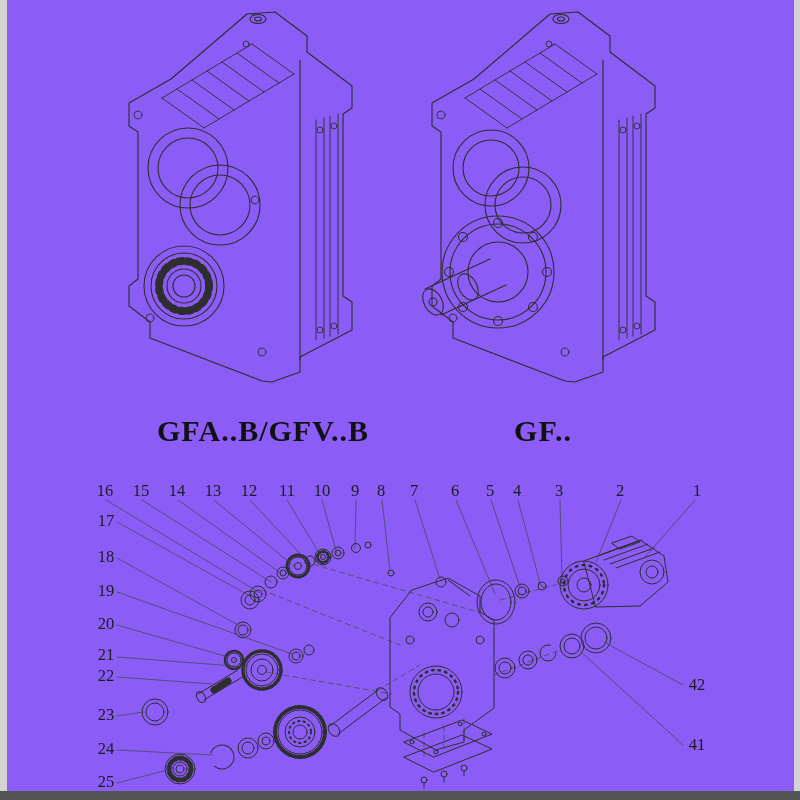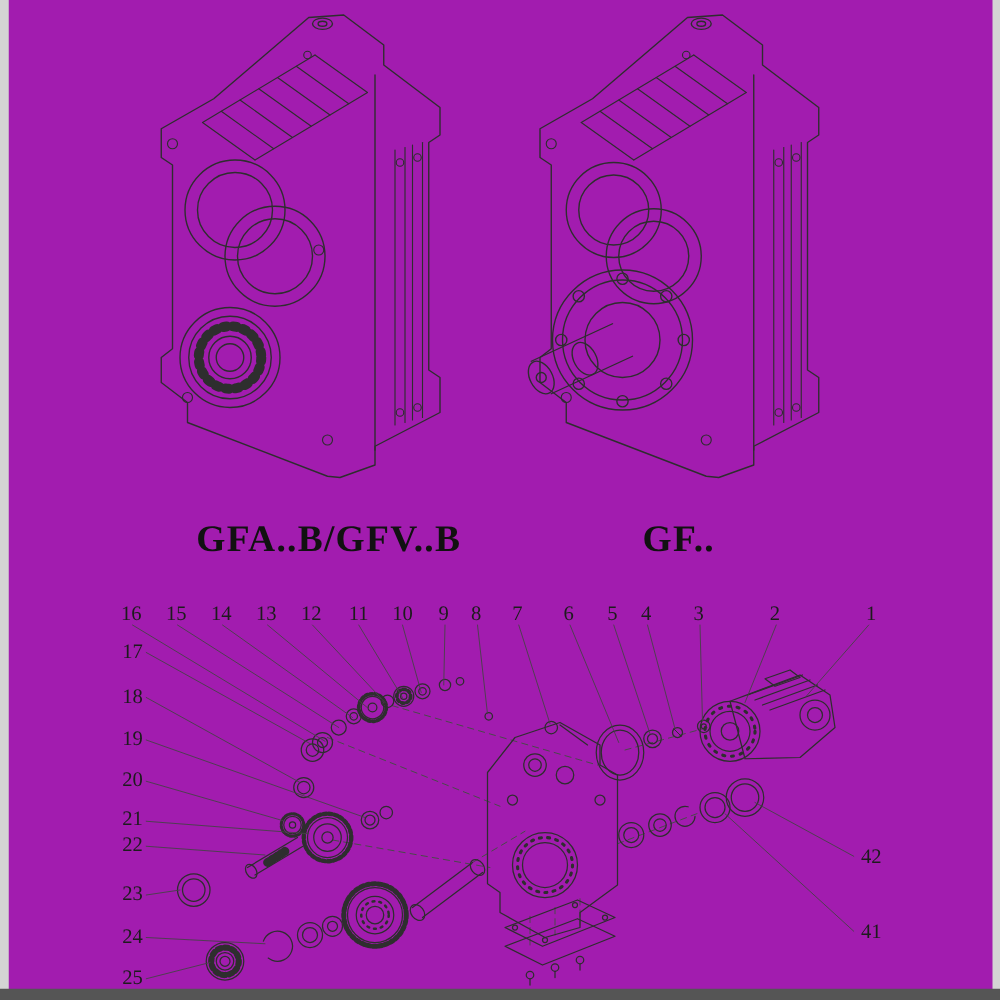--- a/index.html
+++ b/index.html
@@ -1,16 +1,16 @@
 <!DOCTYPE html>
 <html><head>
 <meta charset="utf-8">
 <style>
   html,body{margin:0;padding:0;background:#ffffff;}
-  .page{position:relative;width:800px;height:800px;background:#a21caf;overflow:hidden;
+  .page{position:relative;width:800px;height:800px;background:#8b5cf6;overflow:hidden;
         font-family:"Liberation Serif", serif;text-decoration:underline;}
   svg{position:absolute;top:0;left:0;}
   text{font-family:"Liberation Serif", serif;}
   .num{font-size:16.5px;fill:#1c1c1c;}
   .model-label{font-size:30px;font-weight:bold;fill:#111;letter-spacing:1px;}
 </style>
 </head>
 <body>
 
 <div class="page">

